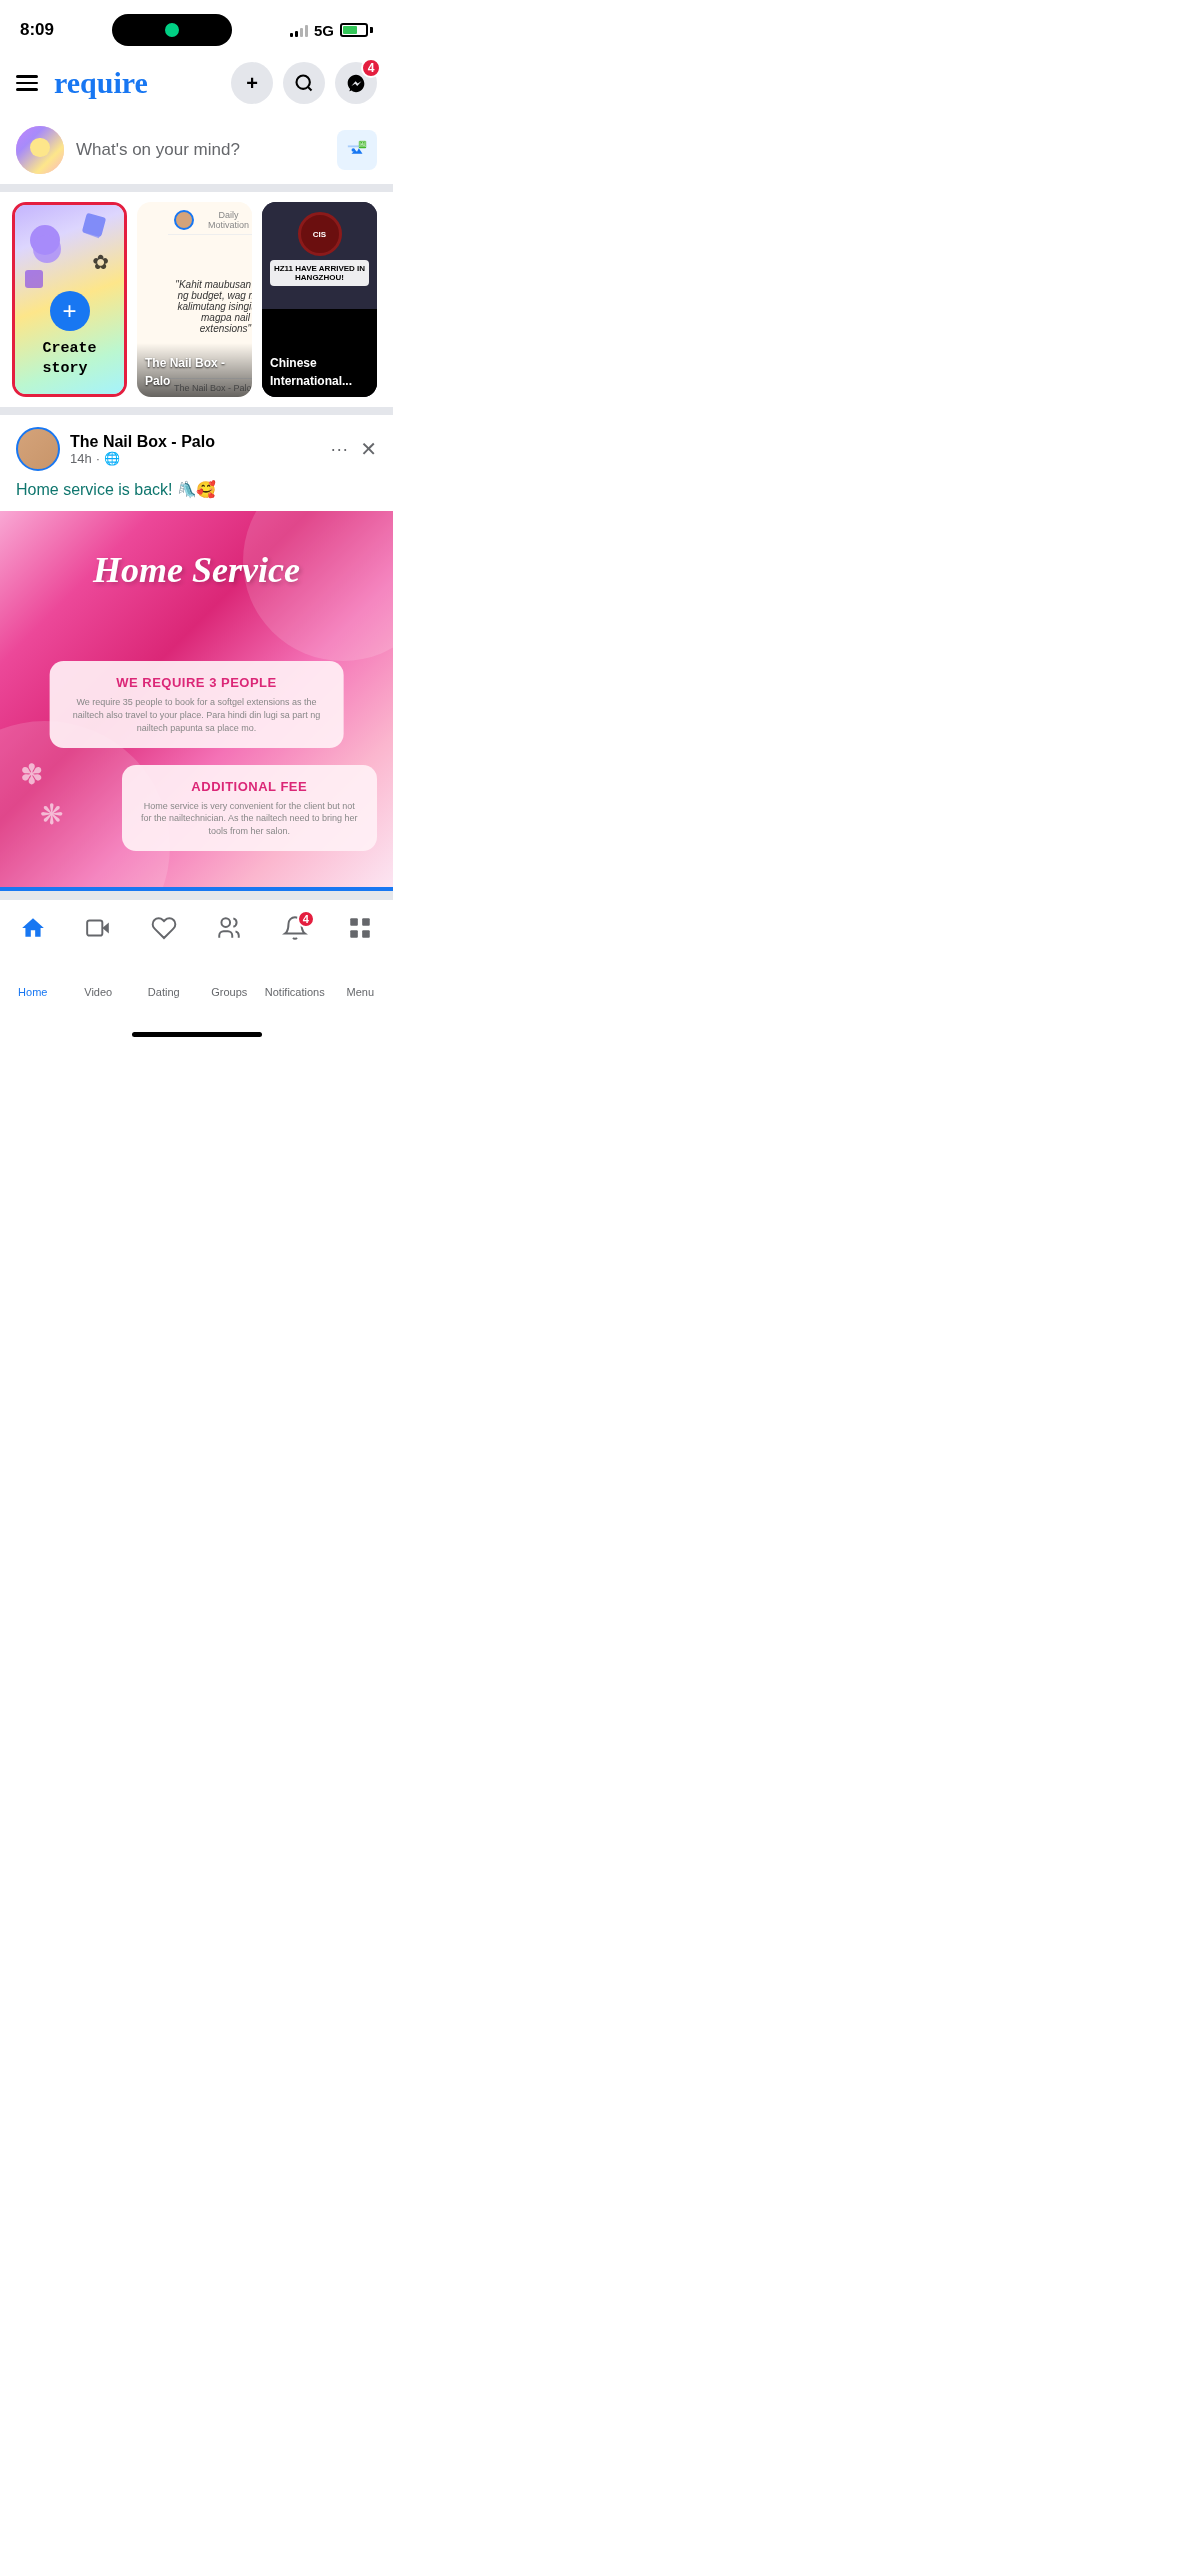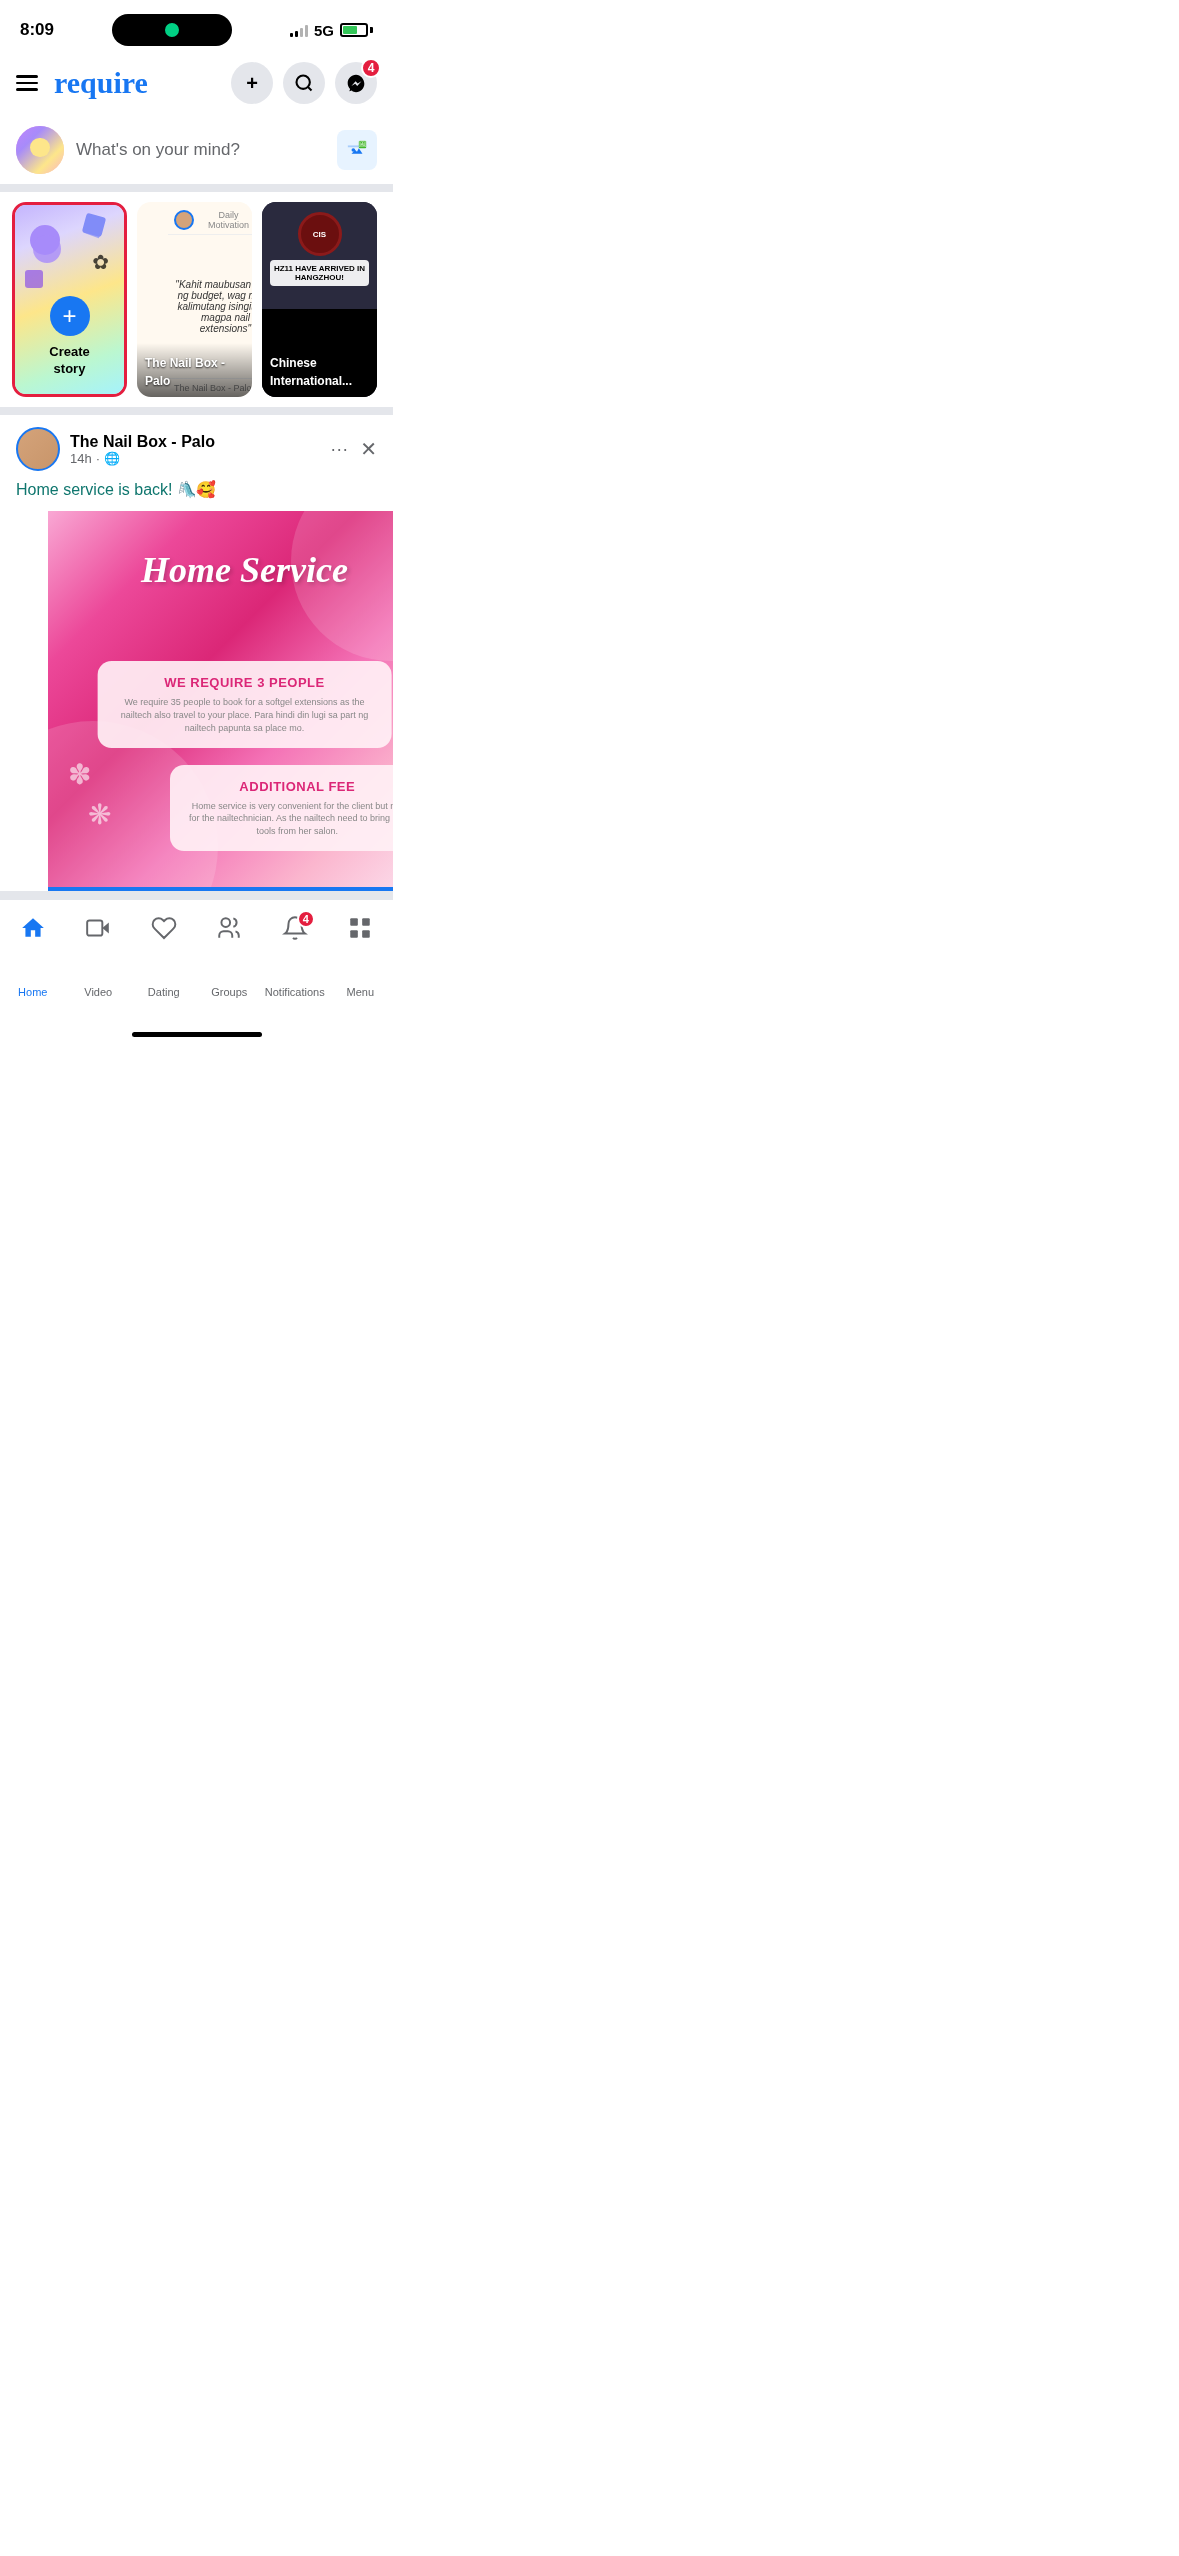--- a/index.html
+++ b/index.html
@@ -299,26 +299,27 @@
       margin-bottom: 8px;
       z-index: 2;
     }
     .create-plus span {
       color: #fff;
       font-size: 24px;
       font-weight: 300;
       line-height: 1;
     }
     .create-label {
-      font-size: 13px;
+      font-size: 15px;
       font-weight: 600;
       color: #000;
-      text-align: center;
+      text-align: left;
       z-index: 2;
       line-height: 1.3;
+      font-family: Liberation Mono, monospace;
     }
     .story-card-2 {
       background: #f5e6d3;
     }
     .story-name {
       font-size: 12px;
       font-weight: 700;
       color: #fff;
       text-shadow: 0 1px 2px rgba(0,0,0,0.8);
     }
@@ -448,21 +449,20 @@
     }
     .post-image {
       width: 100%;
       height: 380px;
       background: linear-gradient(135deg, #f9a8d4 0%, #ec4899 20%, #db2777 40%, #f472b6 60%, #fbb6ce 80%, #fce7f3 100%);
       position: relative;
       overflow: hidden;
       display: flex;
       align-items: center;
       justify-content: center;
-      margin-left: 48px;
     }
     .home-service-text {
       position: absolute;
       top: 40px;
       left: 50%;
       transform: translateX(-50%);
       font-size: 36px;
       font-weight: 900;
       color: #fff;
       text-align: center;

